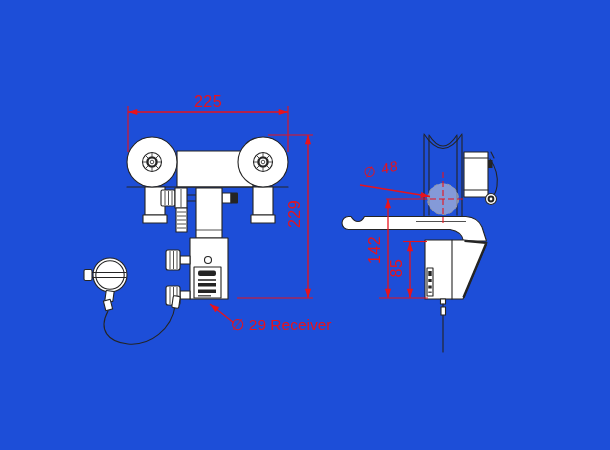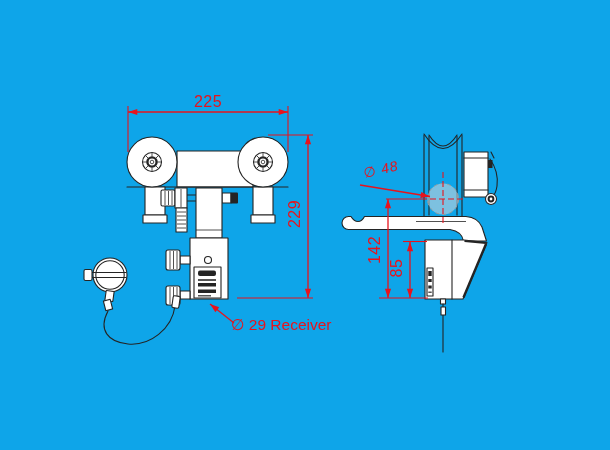--- a/index.html
+++ b/index.html
@@ -1,16 +1,16 @@
 <!DOCTYPE html>
 <html><head>
 <meta charset="utf-8">
 <style>
   html,body{margin:0;padding:0;background:#f6f6f6;}
-  .stage{position:relative;width:610px;height:450px;background:#0ea5e9;overflow:hidden;
+  .stage{position:relative;width:610px;height:450px;background:#1d4ed8;overflow:hidden;
          font-family:"Liberation Sans","DejaVu Sans",sans-serif;}
   svg{position:absolute;left:0;top:0;display:block;}
   .blk{stroke:#242424;stroke-width:1.1;fill:none;stroke-linecap:round;stroke-linejoin:round;}
   .blkf{stroke:#242424;stroke-width:1.1;fill:#ffffff;stroke-linejoin:round;}
   .fill{fill:#242424;stroke:none;}
   .thin{stroke:#242424;stroke-width:.8;fill:none;}
   .red{stroke:#e8131c;stroke-width:1.3;fill:none;}
   .redthin{stroke:#e8131c;stroke-width:1.1;fill:none;}
   .reddash{stroke:#e8131c;stroke-width:1.1;fill:none;stroke-dasharray:6 3;}
   .rtxt{fill:#e8131c;font-size:16px;letter-spacing:.5px;}

